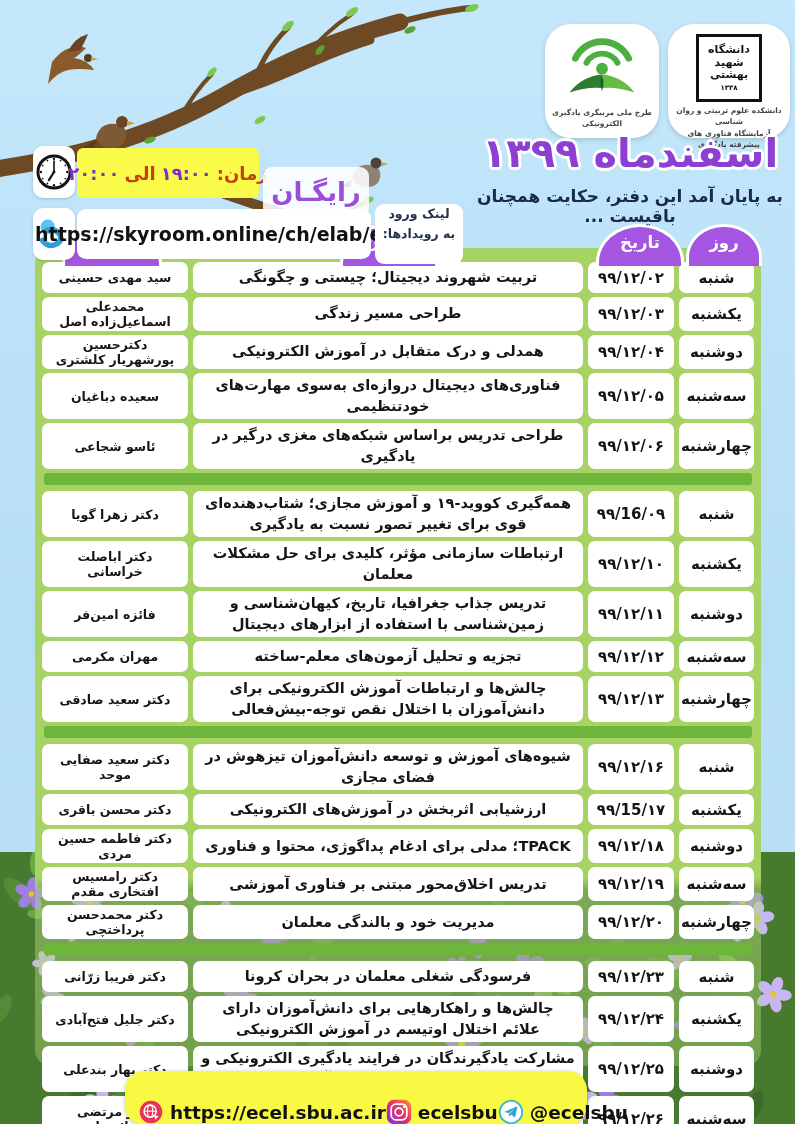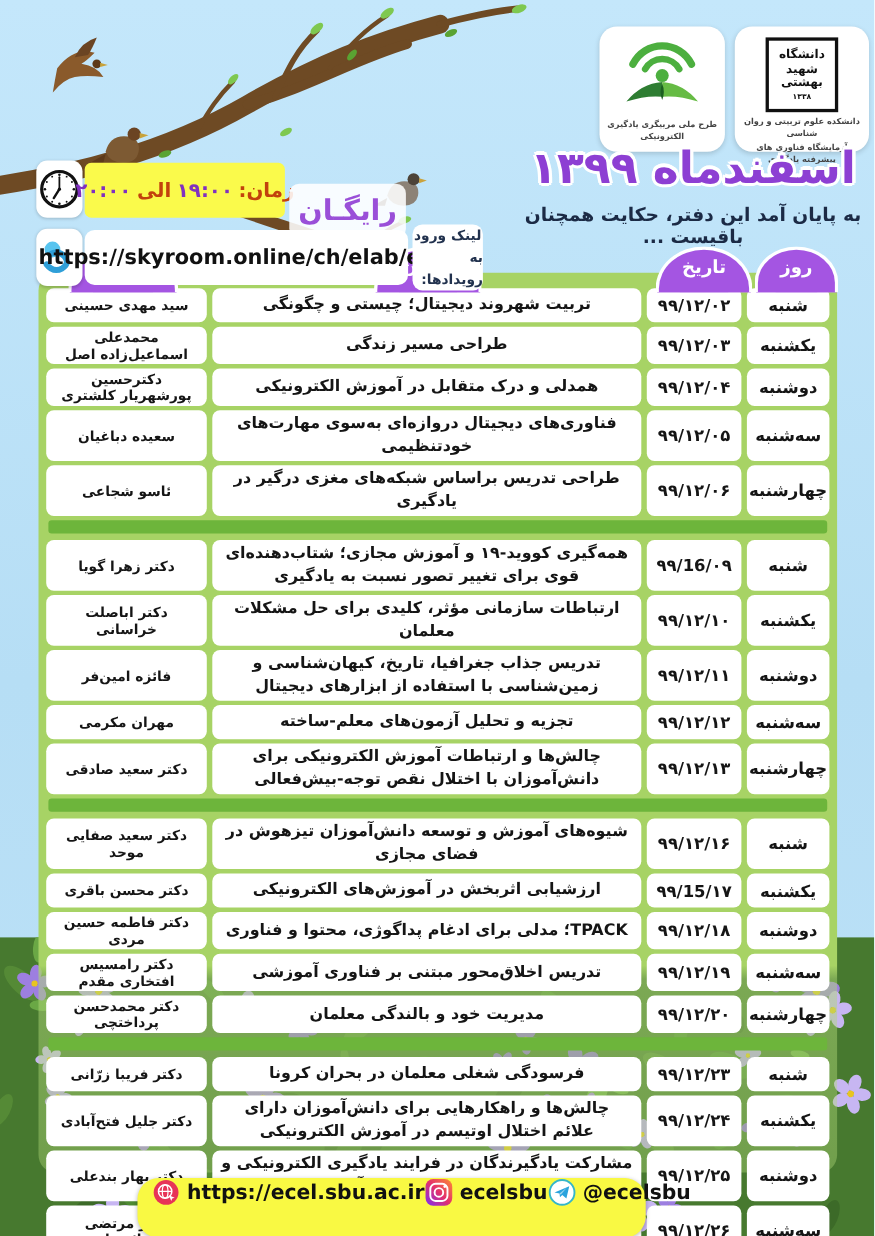--- a/index.html
+++ b/index.html
@@ -1,20 +1,20 @@
 <!DOCTYPE html>
 <html lang="fa" dir="rtl"><head>
 <meta charset="utf-8">
 <style>
   html,body{margin:0;padding:0;}
   body{font-family:"DejaVu Sans","Liberation Sans",sans-serif;}
   .poster{position:relative;width:795px;height:1124px;overflow:hidden;direction:rtl;
     background:linear-gradient(180deg,#c4e7fb 0%,#b6def5 55%,#bce1f7 100%);}
   
-  .logo-card{position:absolute;background:#fff;border-radius:16px;box-shadow:0 2px 5px rgba(0,0,0,.15);
+  .logo-card{position:absolute;background:#fff;border-radius:26px;box-shadow:0 2px 5px rgba(0,0,0,.15);
     text-align:center;box-sizing:border-box;padding:6px 4px;z-index:4;}
   .logo-card .cap{font-size:7.5px;font-weight:bold;color:#444;line-height:1.5;margin-top:3px;}
   .sbu-seal{width:60px;height:62px;border:3px solid #101010;margin:4px auto 2px;display:flex;flex-direction:column;
     align-items:center;justify-content:center;color:#101010;font-weight:bold;}
   .sbu-seal .nm{font-size:11px;line-height:1.15;}
   .sbu-seal .yr{font-size:7px;margin-top:2px;}
   
   .main-title{position:absolute;left:470px;top:130px;width:320px;text-align:center;
     font-size:40px;font-weight:900;color:#8d3fd3;z-index:4;
     text-shadow:-2px -2px 0 #fff,2px -2px 0 #fff,-2px 2px 0 #fff,2px 2px 0 #fff,0 3px 0 #fff,0 -3px 0 #fff,3px 0 0 #fff,-3px 0 0 #fff;}
@@ -23,40 +23,40 @@
   
   .icon-card{position:absolute;background:#fff;border-radius:10px;display:flex;align-items:center;justify-content:center;z-index:4;
     box-shadow:0 1px 3px rgba(0,0,0,.18);}
   .time-box{position:absolute;left:77px;top:148px;width:182px;height:50px;background:#fafa4b;border-radius:6px;
     display:flex;align-items:center;justify-content:center;gap:5px;font-weight:900;font-size:18px;z-index:4;}
   .time-box .w{color:#c2410c;} .time-box .d{color:#8030c0;}
   .free-box{position:absolute;left:263px;top:148px;width:106px;height:50px;background:rgba(255,255,255,.88);border-radius:9px;
     display:flex;align-items:center;justify-content:center;color:#9a4fd8;font-weight:900;font-size:26px;z-index:4;margin-top:19px;}
   .url-box{position:absolute;left:77px;top:209px;width:294px;height:50px;background:#fff;border-radius:9px;
     display:flex;align-items:center;justify-content:center;direction:ltr;font-weight:bold;font-size:19px;color:#111;z-index:4;}
-  .link-cap{position:absolute;left:375px;top:204px;width:64px;height:60px;background:#fff;border-radius:9px;
-    display:flex;flex-direction:column;align-items:center;justify-content:center;font-size:12.5px;font-weight:bold;color:#22324e;z-index:4;line-height:1.6;}
+  .link-cap{position:absolute;left:375px;top:204px;width:88px;height:60px;background:#fff;border-radius:9px;
+    display:flex;flex-direction:column;align-items:center;justify-content:flex-start;font-size:12.5px;font-weight:bold;color:#22324e;z-index:4;line-height:1.6;}
   
   .tab{position:absolute;top:224px;height:42px;background:#a455e2;border:3px solid #fff;border-bottom:none;
     border-radius:46px 46px 0 0/40px 40px 0 0;color:#fff;font-weight:bold;font-size:16.5px;
     display:flex;align-items:flex-start;justify-content:center;padding-top:6px;box-sizing:border-box;z-index:3;}
   .table-wrap{position:absolute;left:35px;top:248px;width:726px;height:818px;box-sizing:border-box;
     padding:14px 7px 8px;z-index:2;}
   .table-backdrop{position:absolute;inset:0;border-radius:16px;
     background:linear-gradient(180deg,#a7d365 0%,#a7d365 77%,rgba(176,216,120,.5) 78.5%,rgba(176,216,120,.4) 100%);}
   .row{position:relative;display:grid;grid-template-columns:75px 86px 1fr 146px;gap:5px;margin-bottom:4px;}
   .cell{background:#fff;border-radius:7px;display:flex;align-items:center;justify-content:center;text-align:center;
     padding:2px 8px;box-sizing:border-box;color:#151515;font-weight:bold;min-height:31px;}
   .c-day{font-size:15px;} .c-date{font-size:15px;}
   .c-title{font-size:14.5px;line-height:1.45;}
   .c-inst{font-size:12.5px;}
   .week-sep{position:relative;height:12px;border-radius:3px;background:#6db53b;margin:2px 2px 6px;}
   
   .footer-pill{position:absolute;left:125px;top:1071px;width:462px;height:54px;background:#f9f943;border-radius:19px;
-    display:flex;direction:ltr;align-items:flex-start;justify-content:space-between;padding:0 13px;box-sizing:border-box;z-index:5;
+    display:flex;direction:ltr;align-items:flex-end;justify-content:space-between;padding:0 13px;box-sizing:border-box;z-index:5;
     box-shadow:0 1px 4px rgba(0,0,0,.25);}
   .contact{display:flex;align-items:center;gap:6px;font-weight:bold;font-size:18.5px;color:#111;}
   .deco{position:absolute;z-index:1;}
 </style>
 </head>
 <body>
 
 <div class="poster">
 
   <svg class="deco" id="flower-field" style="left:0;bottom:0;" width="795" height="272" viewBox="0 0 795 272">

